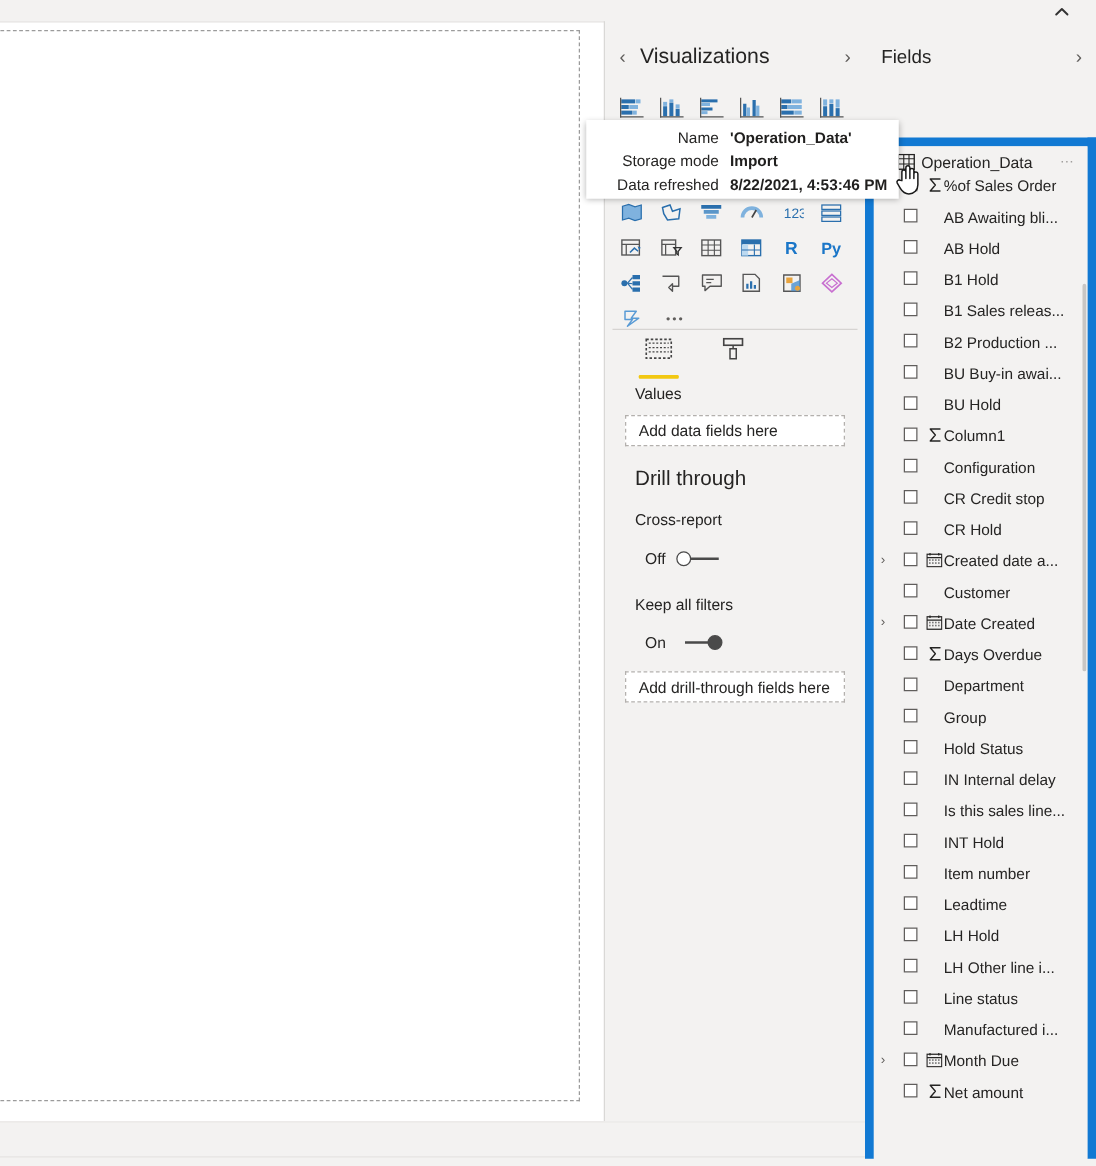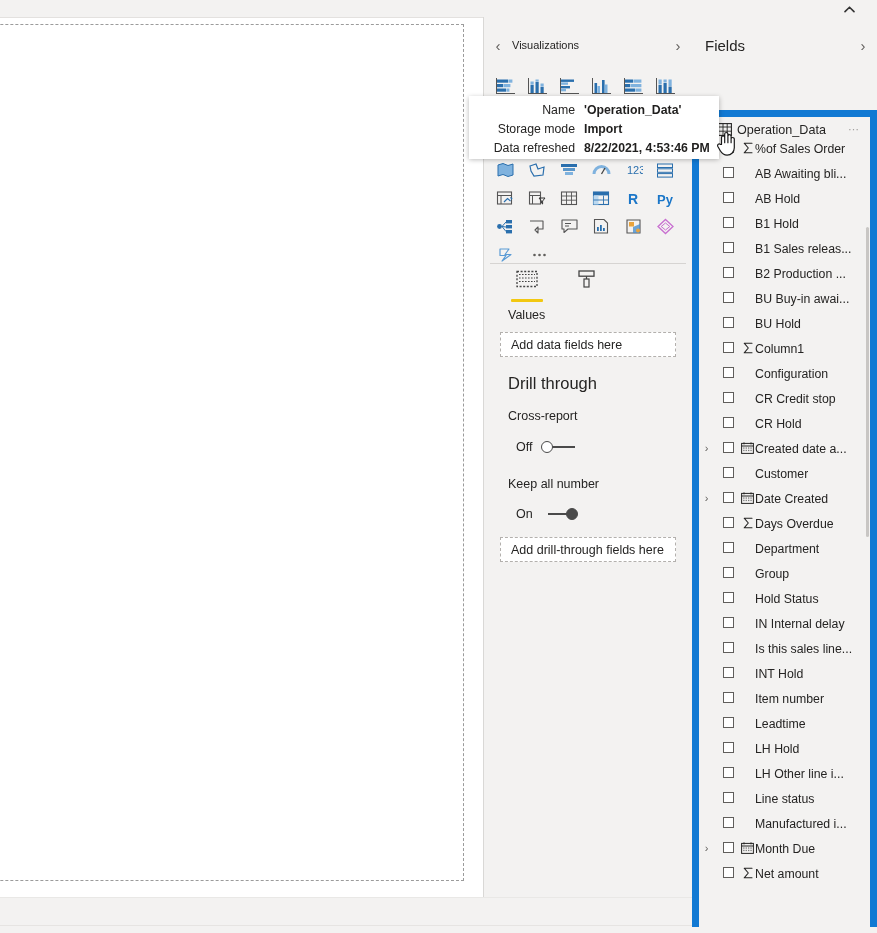--- a/index.html
+++ b/index.html
@@ -68,21 +68,21 @@
   }
   .viz-header {
     position: absolute; left: 0; top: 10px; width: 208px; height: 36px;
     display: flex; align-items: center;
   }
   .chev-left {
     width: 28px; text-align: center; color: #605e5c; font-size: 15px;
     cursor: pointer; user-select: none;
   }
   .viz-title {
-    flex: 1; font-size: 11px; color: #252423; font-weight: 400;
+    flex: 1; font-size: 17px; color: #252423; font-weight: 400;
   }
   .chev-right {
     width: 28px; text-align: center; color: #605e5c; font-size: 15px;
     cursor: pointer; user-select: none;
   }
 
   .viz-gallery {
     position: absolute; left: 8px; top: 50px; width: 192px;
     background: #f3f2f1;
     padding: 4px 0 2px 0;
@@ -628,21 +628,21 @@
 
     <div class="section-title" style="left:24px; top:357px;">Drill through</div>
     <div class="well-title" style="left:24px; top:392px;">Cross-report</div>
     <div class="toggle-row" style="left:32px; top:423px;">
       <span class="toggle-label">Off</span>
       <span class="switch off">
         <span class="track"></span>
         <span class="knob"></span>
       </span>
     </div>
-    <div class="well-title" style="left:24px; top:460px;">Keep all number</div>
+    <div class="well-title" style="left:24px; top:460px;">Keep all filters</div>
     <div class="toggle-row" style="left:32px; top:490px;">
       <span class="toggle-label">On</span>
       <span class="switch on">
         <span class="track"></span>
         <span class="knob"></span>
       </span>
     </div>
     <div class="well-drop" style="left:16px; top:520px; width:176px; height:25px;">Add drill-through fields here</div>
   </div>
 

